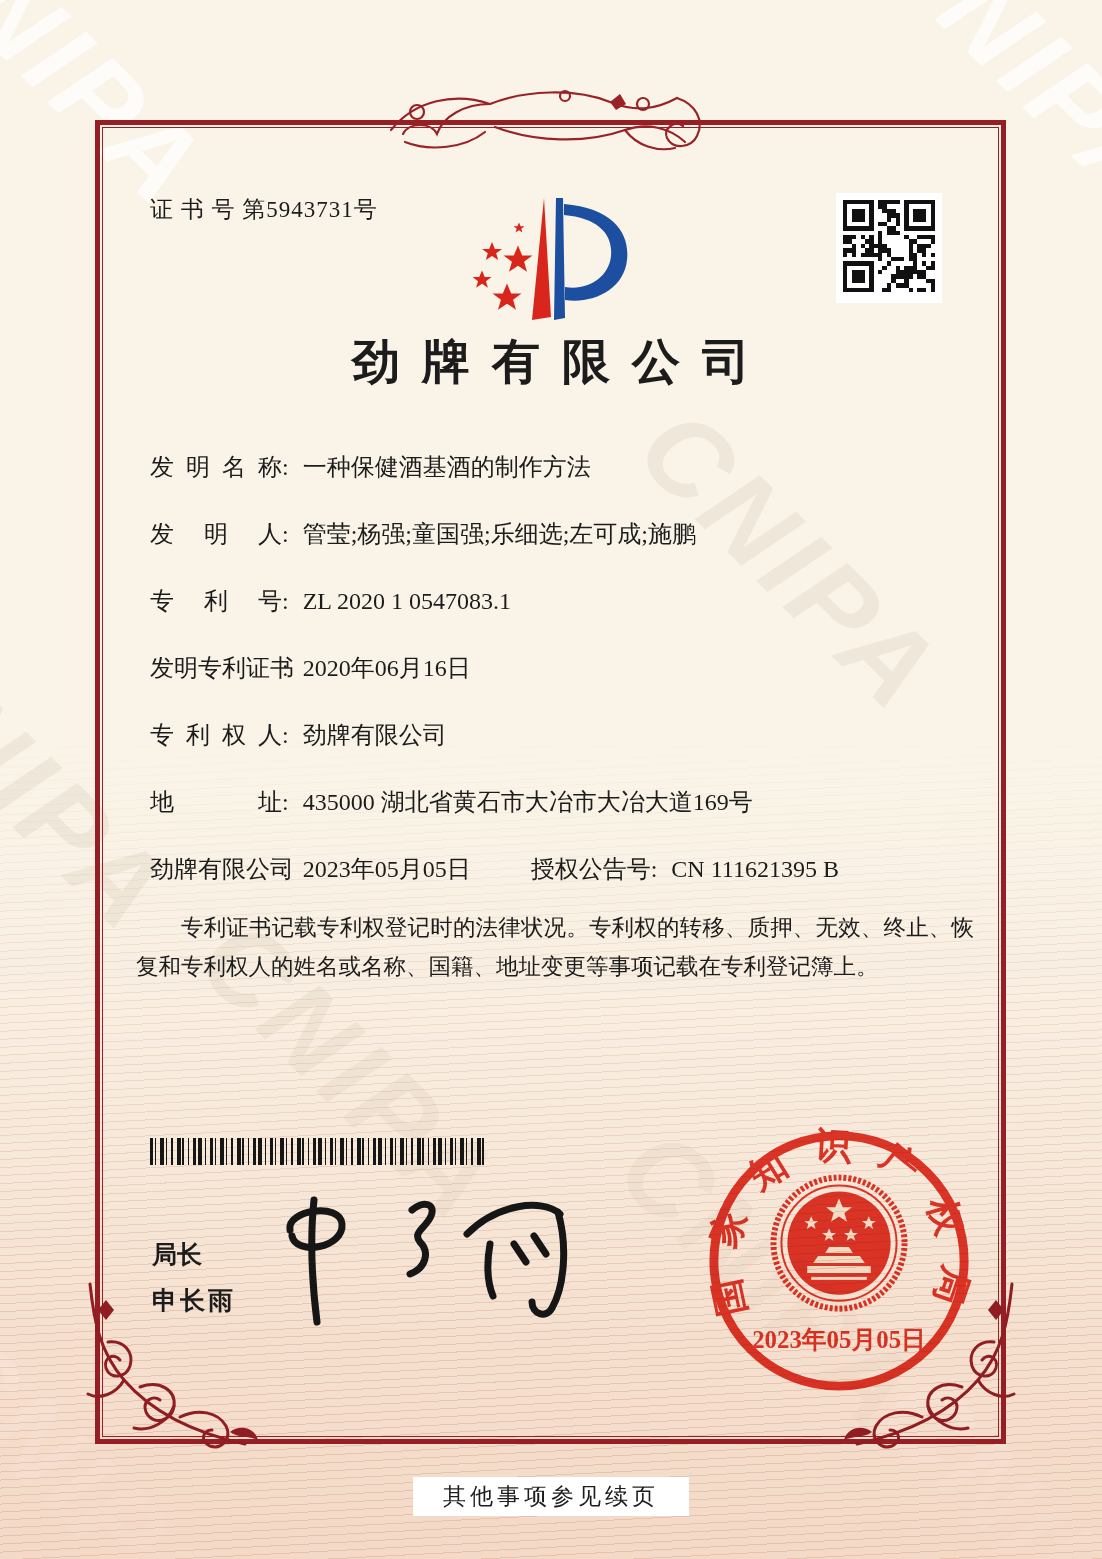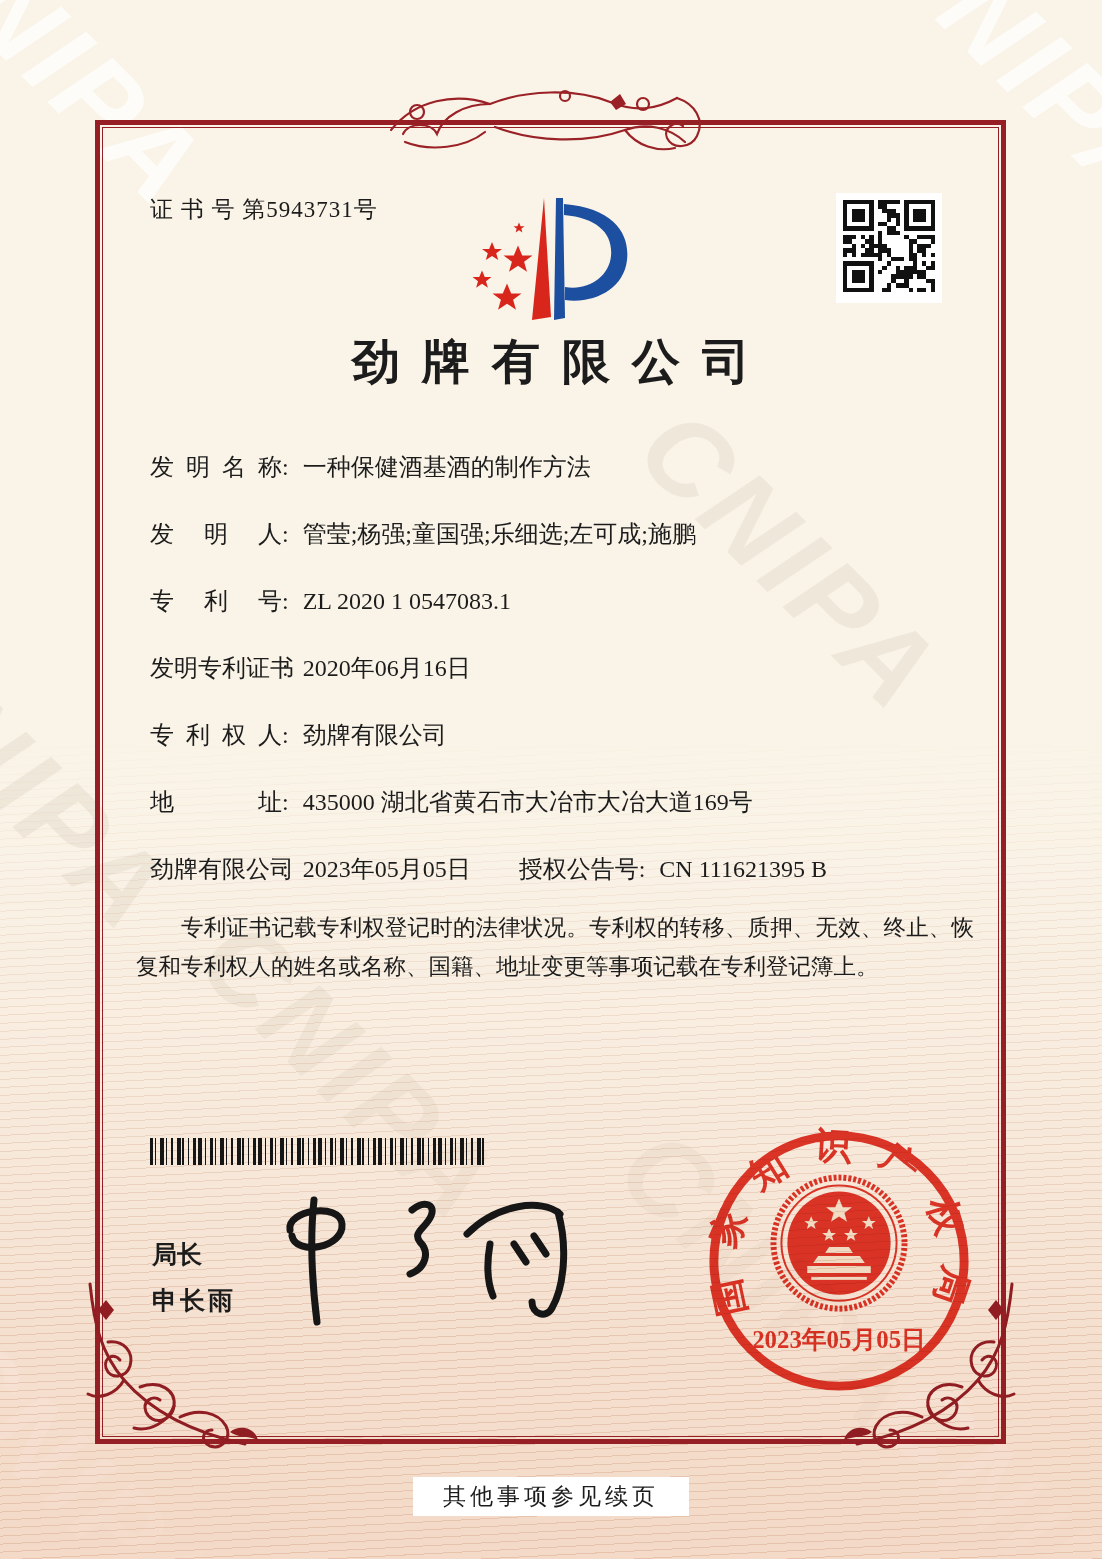--- a/index.html
+++ b/index.html
@@ -49,21 +49,21 @@
   .title{
     position:absolute;left:0;width:100%;top:330px;z-index:4;
     text-align:center;font-size:48px;font-weight:bold;letter-spacing:22px;text-indent:22px;
   }
   
   .fields{position:absolute;left:150px;top:452px;width:830px;z-index:4;font-size:24px;}
   .frow{margin-bottom:37px;line-height:30px;white-space:nowrap;}
   .flabel{display:inline-block;width:132px;text-align:justify;text-align-last:justify;vertical-align:top;}
   .fcolon{display:inline-block;margin-right:14px;}
   .grant-row{display:flex;}
-  .gpair2{margin-left:48px;text-align:right;}
+  .gpair2{margin-left:60px;text-align:right;}
   
   .paras{position:absolute;left:136px;top:908px;width:838px;z-index:4;
          font-size:22.5px;line-height:39px;text-align:justify;}
   .paras p{margin:0;text-indent:2em;}
   
   .barcode{
     position:absolute;left:150px;top:1138px;width:338px;height:27px;z-index:4;
     background:repeating-linear-gradient(90deg,
       #161616 0 3px, transparent 3px 5px,
       #161616 5px 6px, transparent 6px 10px,

